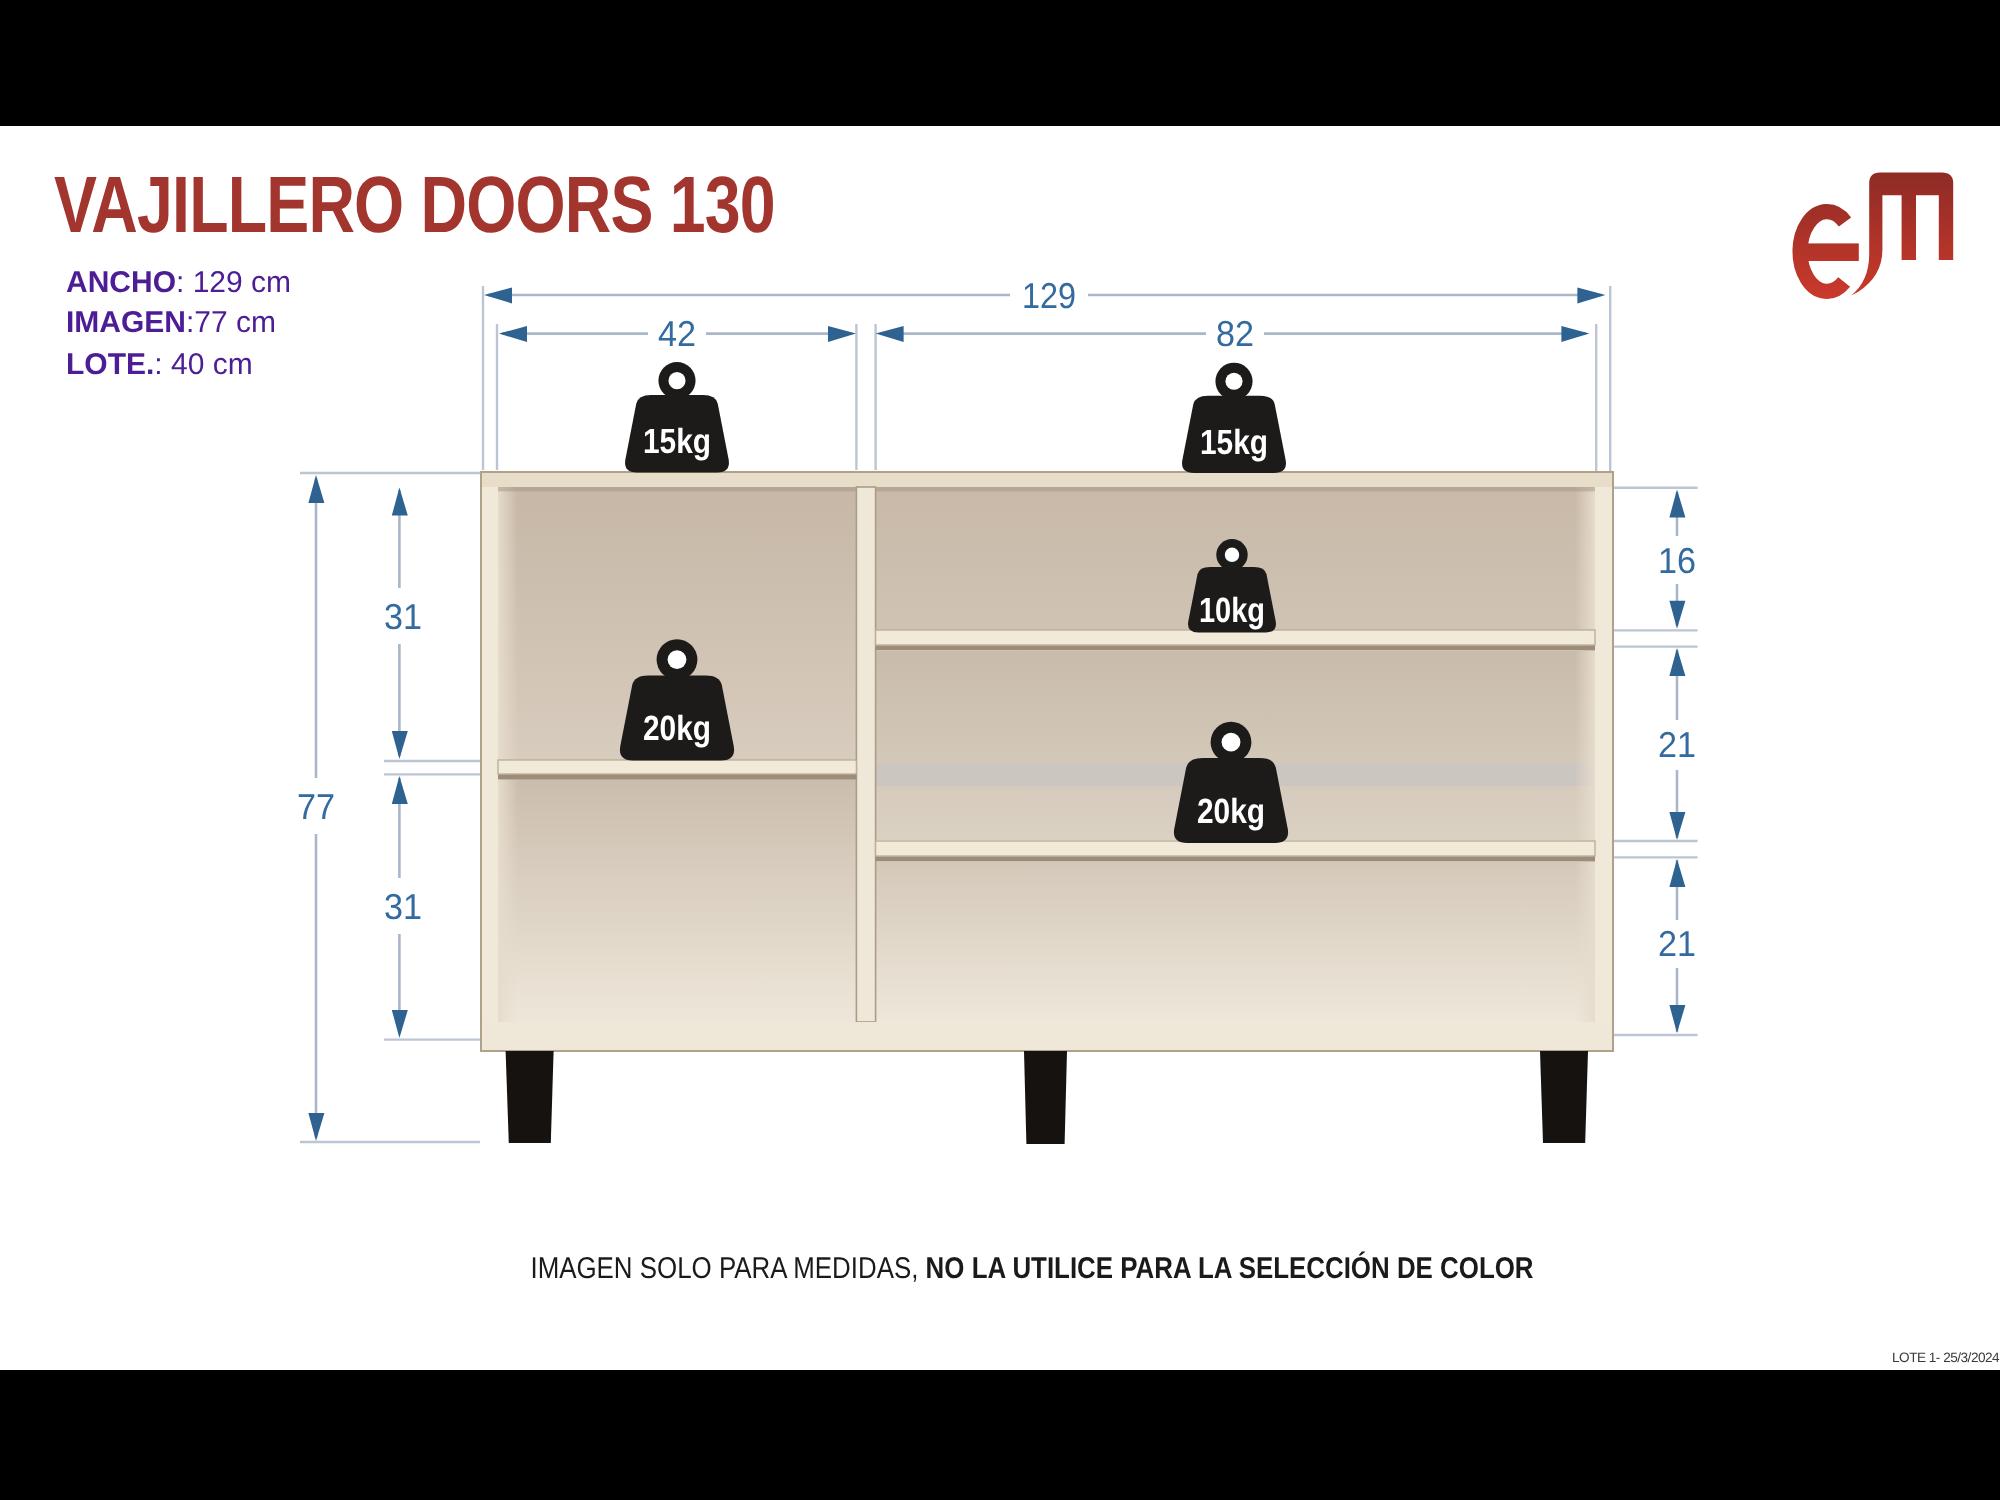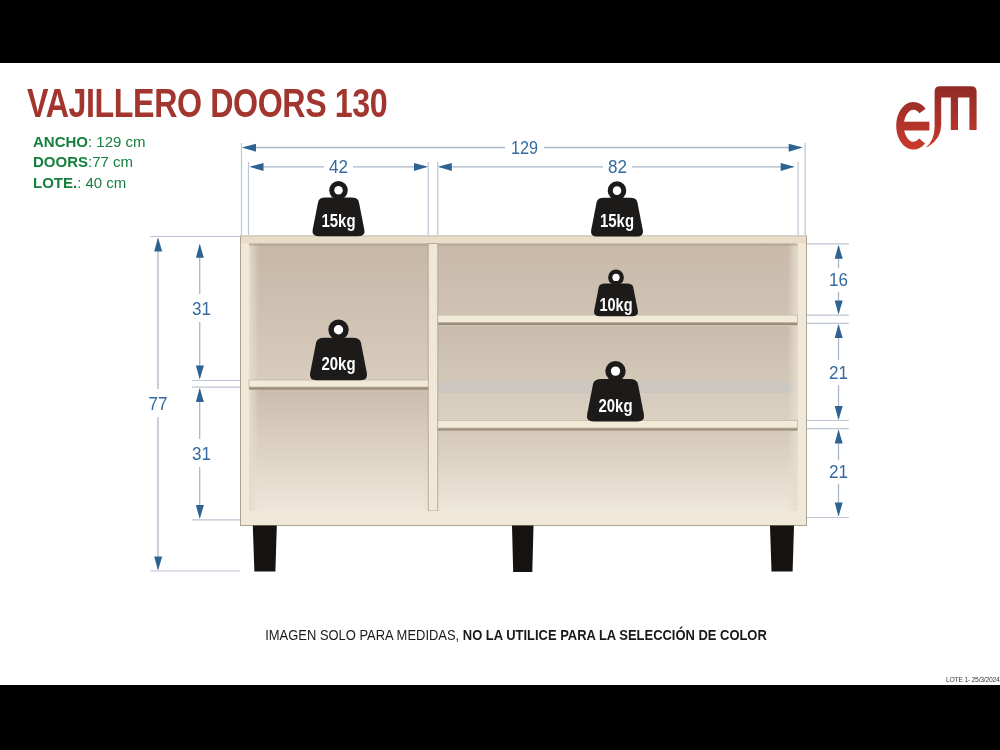--- a/index.html
+++ b/index.html
@@ -8,23 +8,23 @@
   svg,div{transform:translateZ(0);}
   .abs{position:absolute;}
 </style>
 </head>
 <body>
 
 <div class="abs" style="left:0;top:0;width:1000px;height:63px;background:#000;"></div>
 
 <div class="abs" style="left:27px;top:83px;font-size:40px;font-weight:bold;color:#a2362e;letter-spacing:-0.5px;line-height:40px;transform:scaleX(0.805);transform-origin:left top;white-space:nowrap;">VAJILLERO DOORS 130</div>
 
-<div class="abs" style="left:33px;top:132px;font-size:15px;color:#15803d;line-height:20.4px;">
+<div class="abs" style="left:33px;top:132px;font-size:15px;color:#4c1d95;line-height:20.4px;">
   <div><b>ANCHO</b>: 129 cm</div>
-  <div><b>DOORS</b>:77 cm</div>
+  <div><b>IMAGEN</b>:77 cm</div>
   <div><b>LOTE.</b>: 40 cm</div>
 </div>
 
 <svg class="abs" style="left:890px;top:80px;" width="95" height="75" viewBox="890 80 95 75">
   <defs>
     <linearGradient id="lgred" x1="0" y1="84" x2="0" y2="152" gradientUnits="userSpaceOnUse">
       <stop offset="0" stop-color="#8c2b25"></stop>
       <stop offset="1" stop-color="#cd3a2c"></stop>
     </linearGradient>
   </defs>

